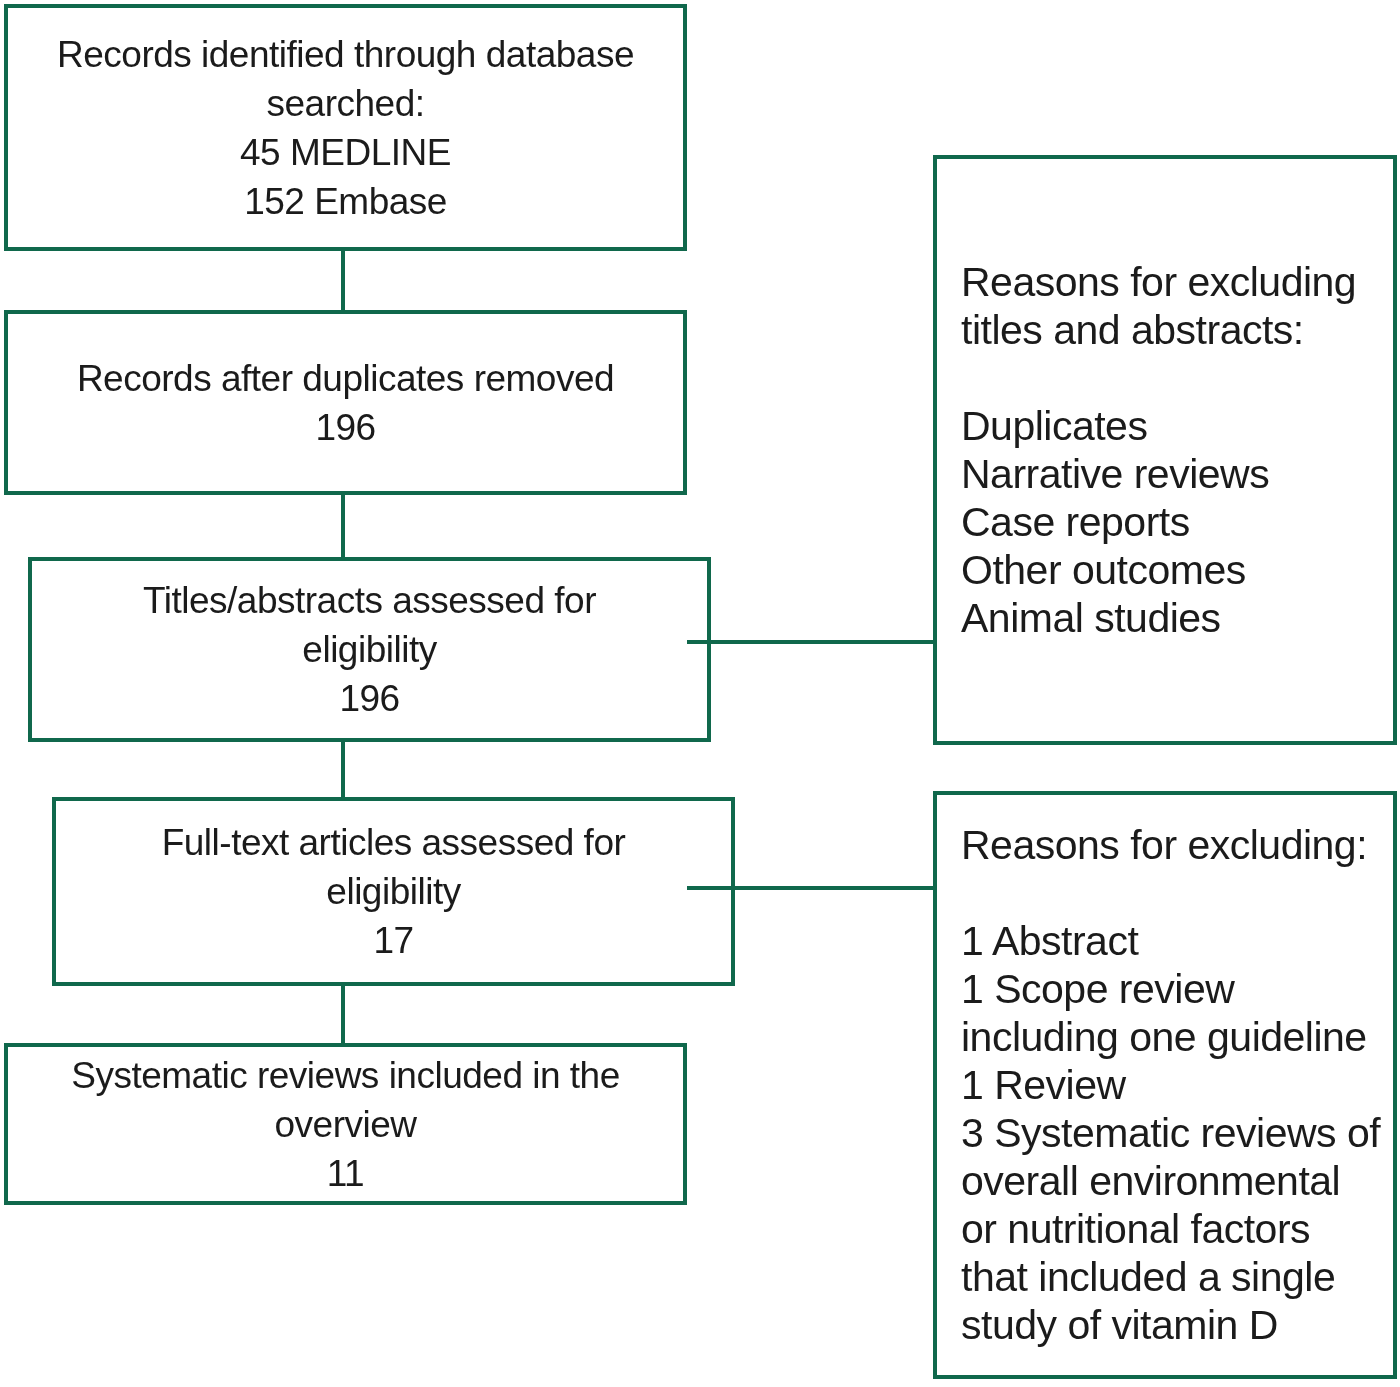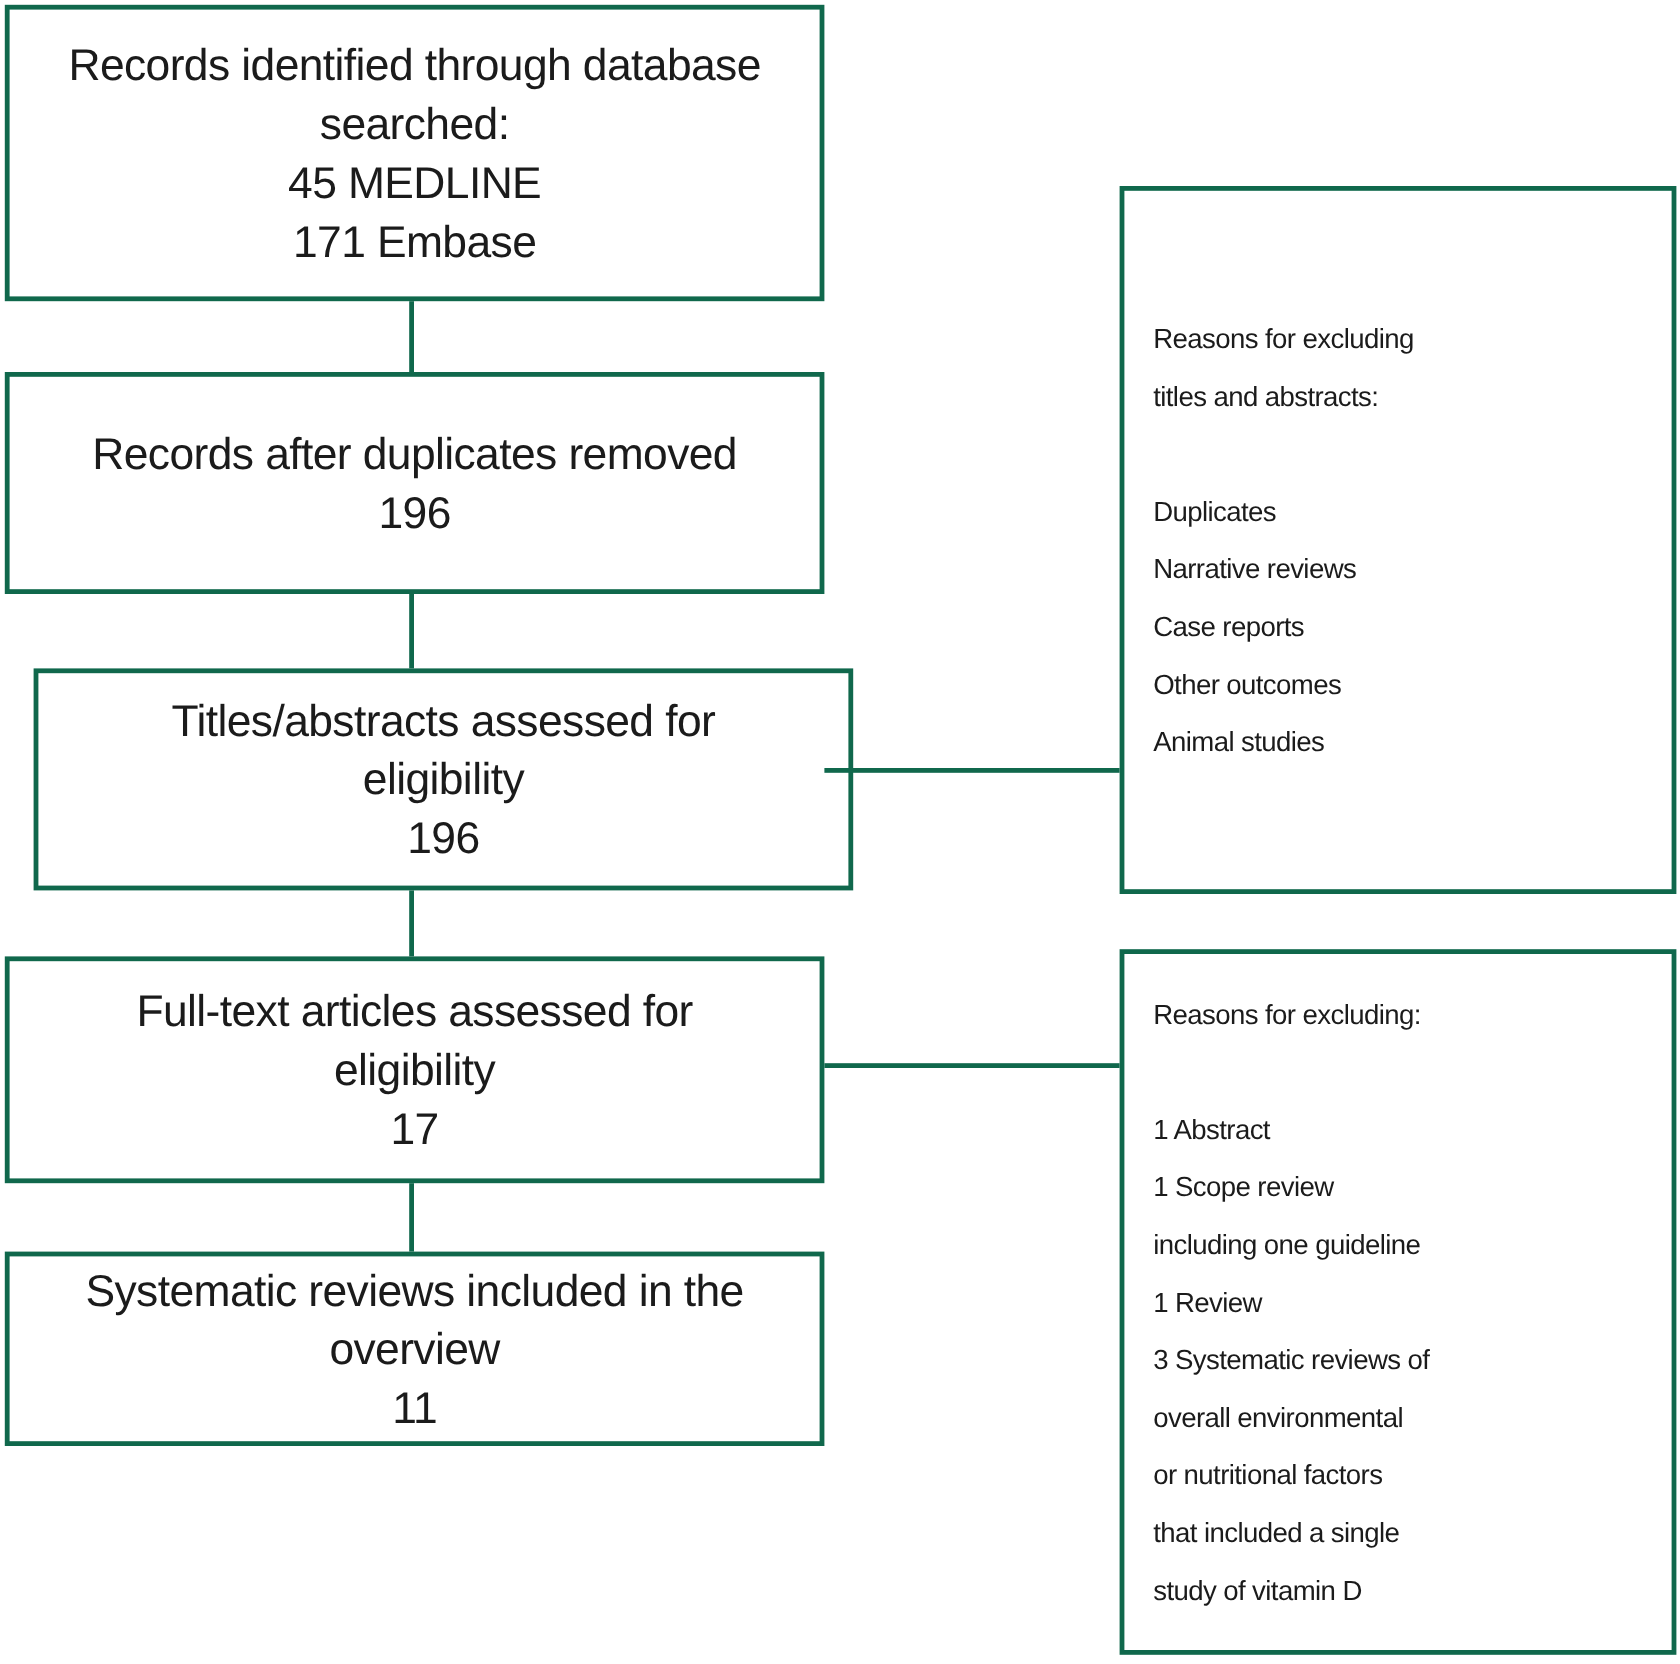--- a/index.html
+++ b/index.html
@@ -35,56 +35,56 @@
     letter-spacing: -0.5px;
   }
   .reason-box {
     left: 933px;
     width: 464px;
     justify-content: center;
     align-items: flex-start;
     text-align: left;
     padding-left: 24px;
     padding-right: 8px;
-    font-size: 23px;
+    font-size: 41px;
     line-height: 48px;
     letter-spacing: -0.5px;
   }
   .line { white-space: nowrap; }
   .connector {
     position: absolute;
     background: var(--green, #10684C);
   }
   .connector.v { width: 4px; left: 341px; }
   .connector.h { height: 4px; left: 687px; width: 246px; }
 </style>
 </head>
 <body>
 
 <div class="canvas">
 
   <div class="box flow-box" style="top:4px; height:247px;">
       <div class="line">Records identified through database</div>
       <div class="line">searched:</div>
       <div class="line">45 MEDLINE</div>
-      <div class="line">171 Embase</div>
+      <div class="line">152 Embase</div>
     </div>
 
   <div class="box flow-box" style="top:310px; height:185px;">
       <div class="line">Records after duplicates removed</div>
       <div class="line">196</div>
     </div>
 
   <div class="box flow-box" style="top:557px; height:185px;margin-left:24px;">
       <div class="line">Titles/abstracts assessed for</div>
       <div class="line">eligibility</div>
       <div class="line">196</div>
     </div>
 
-  <div class="box flow-box" style="top:797px; height:189px;">
+  <div class="box flow-box" style="top:797px; height:189px;margin-left:48px;">
       <div class="line">Full-text articles assessed for</div>
       <div class="line">eligibility</div>
       <div class="line">17</div>
     </div>
 
   <div class="box flow-box" style="top:1043px; height:162px;">
       <div class="line">Systematic reviews included in the</div>
       <div class="line">overview</div>
       <div class="line">11</div>
     </div>

